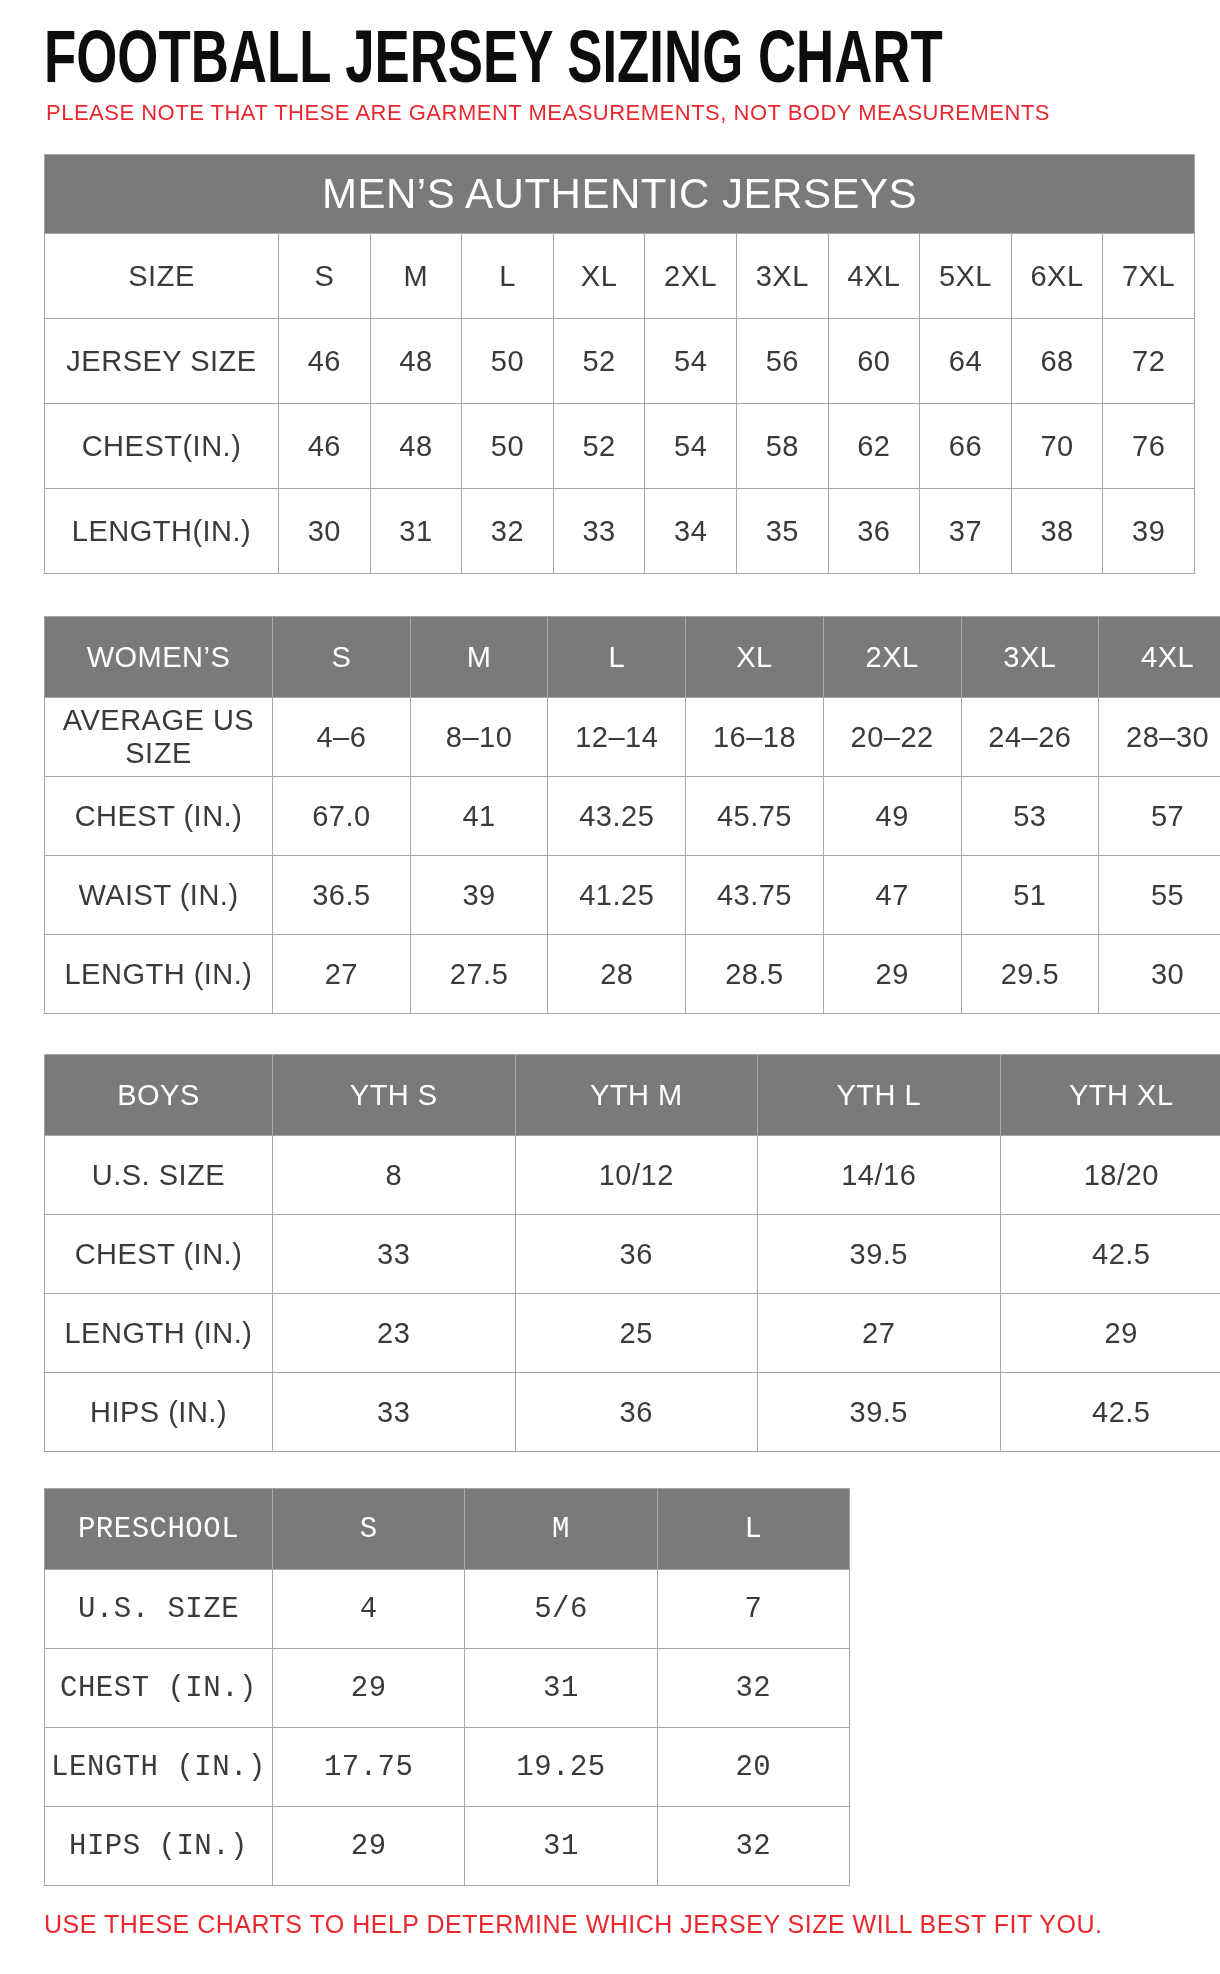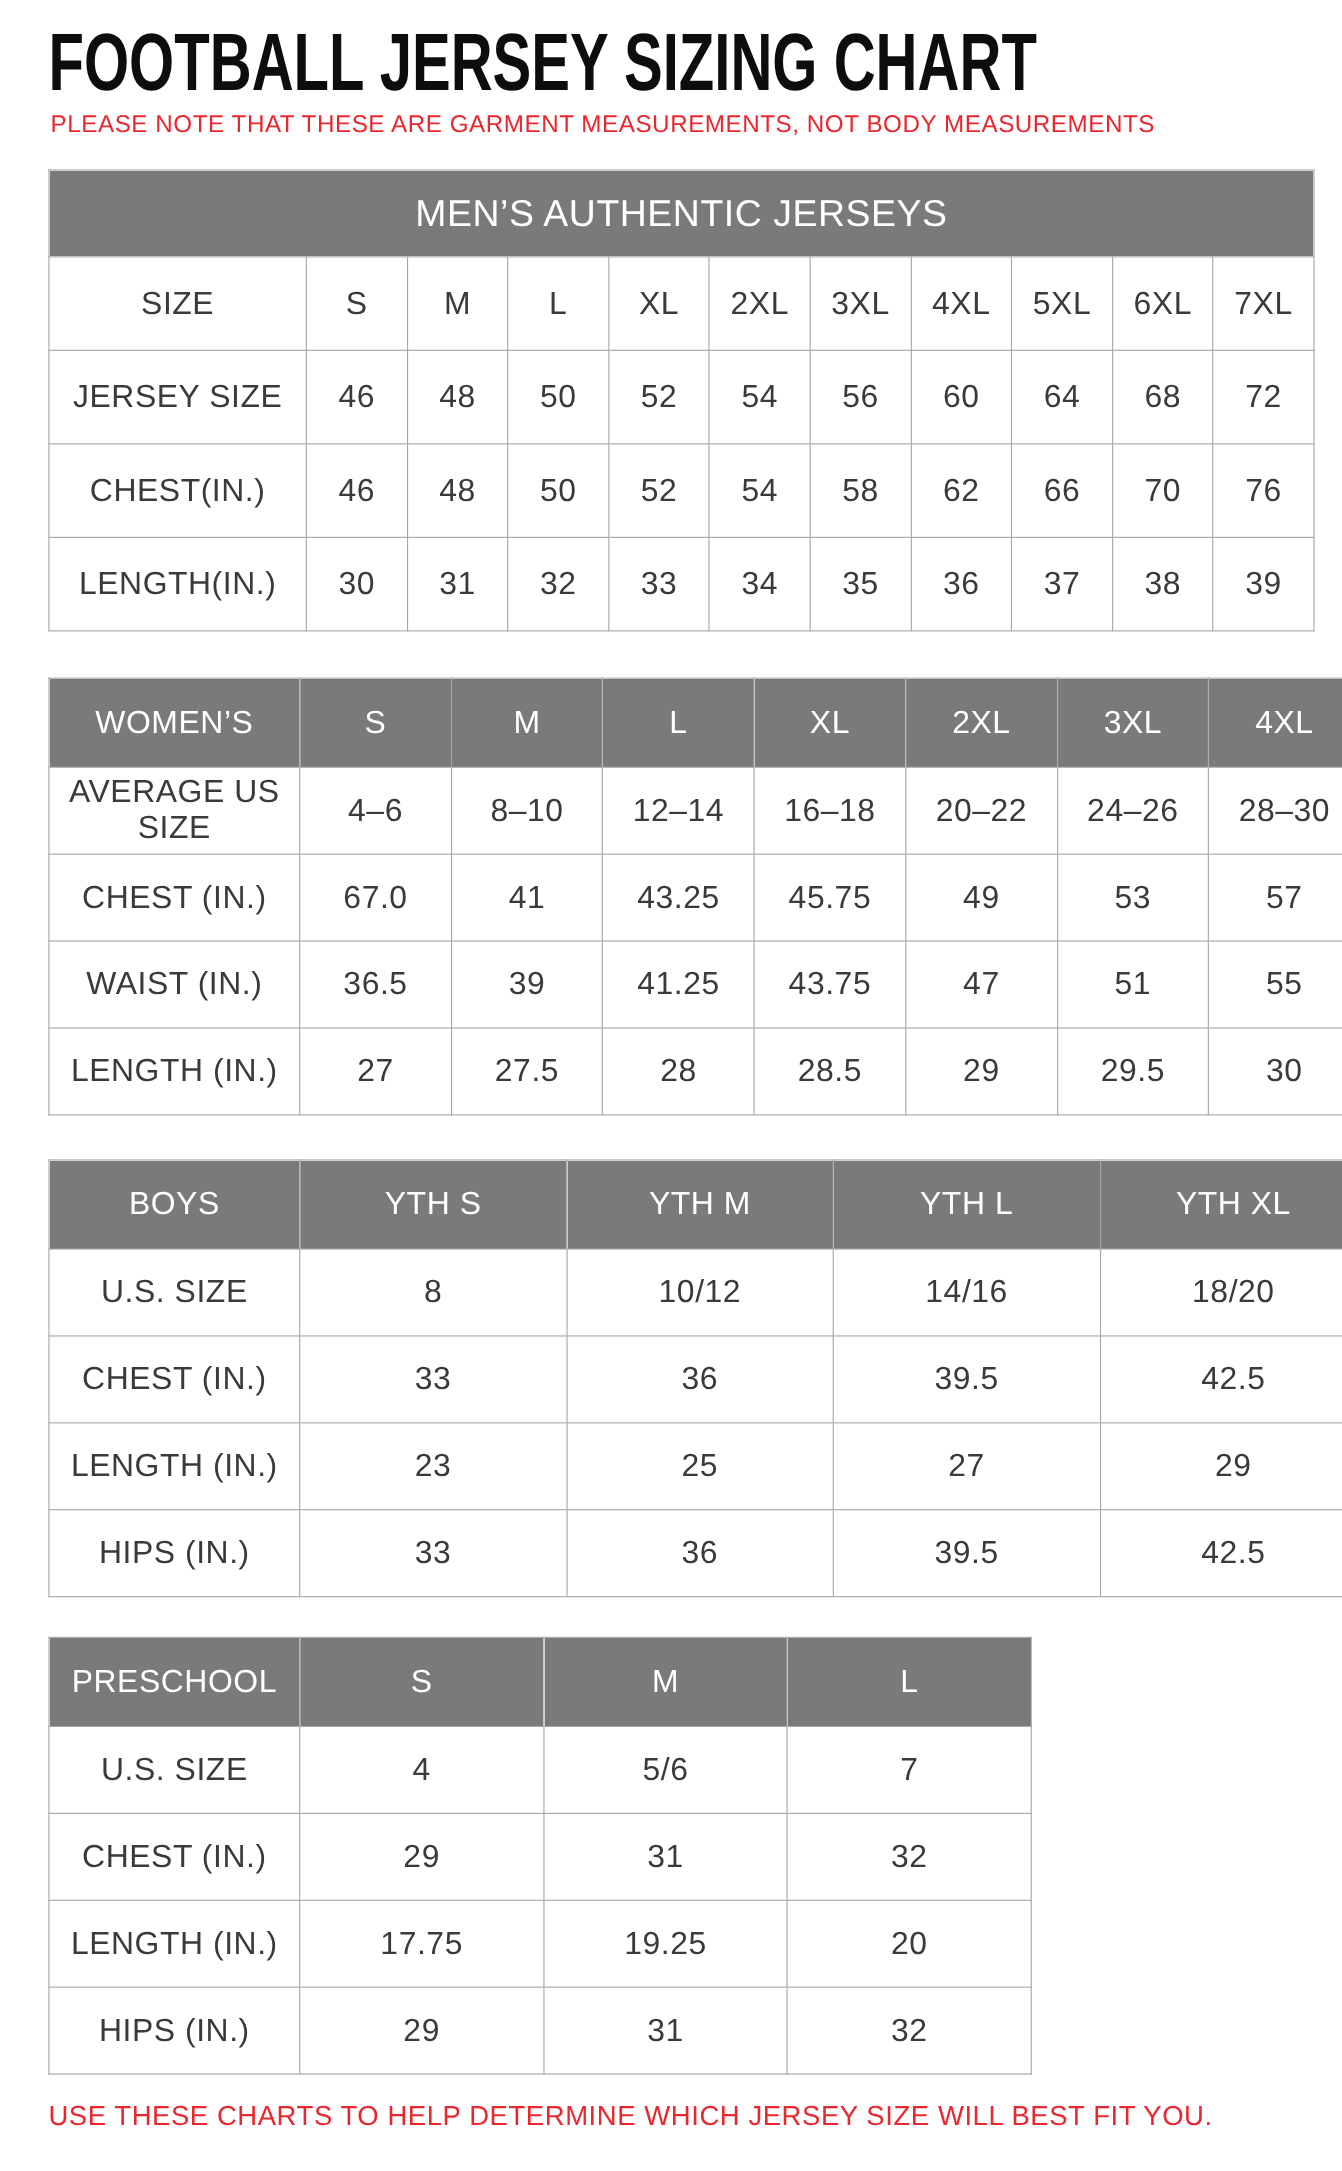--- a/index.html
+++ b/index.html
@@ -57,37 +57,37 @@
   .sizing-table td {
     font-size: 29px;
     color: var(--body-text, #3a3a3a);
     height: 78px;
   }
   table.mens td { height: 84px; }
   .row-label { font-size: 28px; }
   .banner-cell {
     background: var(--header-bg, #7a7a7a);
     color: var(--header-text, #ffffff);
-    font-size: 34px;
+    font-size: 42px;
     letter-spacing: 3px;
     height: 78px;
     border: 1px solid var(--header-bg, #7a7a7a);
   }
   .head-cell {
     background: var(--header-bg, #7a7a7a);
     color: var(--header-text, #ffffff);
     font-size: 29px;
     height: 80px;
     border: 1px solid #8f8f8f;
     letter-spacing: 1px;
   }
   table.mens { width: 1151px; }
   table.womens { width: 1193px; }
   table.boys { width: 1199px; }
-  table.preschool { width: 894px; }
+  table.preschool { width: 806px; font-family: Liberation Mono, monospace; }
   table.mens col.label-col { width: 234px; }
   table.womens col.label-col,
   table.boys col.label-col,
   table.preschool col.label-col { width: 228px; }
   .footer {
     color: var(--accent-red, #e8282e);
     font-size: 25px;
     letter-spacing: 0.5px;
     margin: 24px 0 0 0;
     white-space: nowrap;

